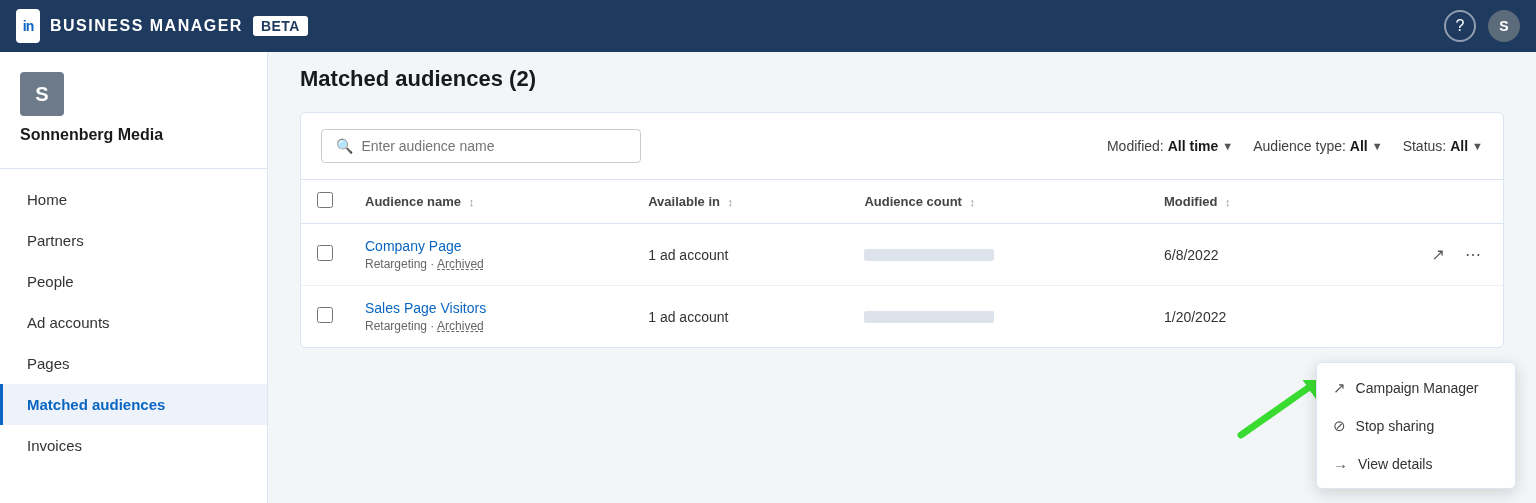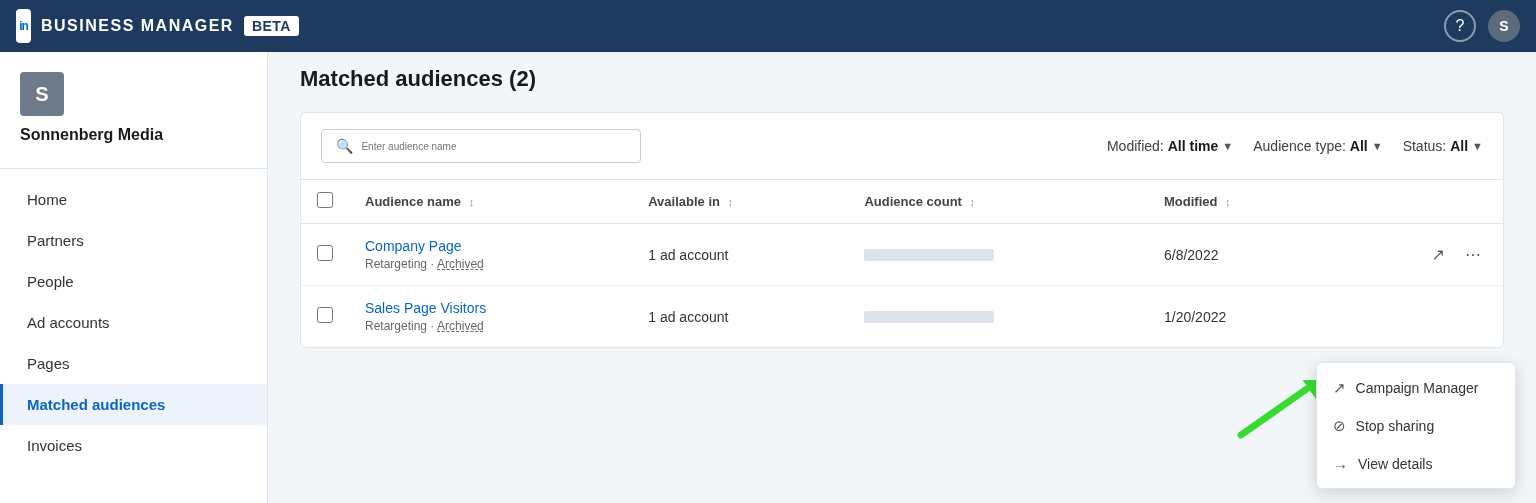--- a/index.html
+++ b/index.html
@@ -10,25 +10,25 @@
       background: #1e3a5f;
       height: 52px;
       display: flex;
       align-items: center;
       padding: 0 16px;
       justify-content: space-between;
       flex-shrink: 0;
     }
     .topnav-left { display: flex; align-items: center; gap: 10px; }
     .linkedin-logo {
-      width: 15px; height: 34px;
+      width: 24px; height: 34px;
       background: #fff;
       border-radius: 4px;
       display: flex; align-items: center; justify-content: center;
-      font-weight: 900; font-size: 12px; color: #0a66c2;
+      font-weight: 900; font-size: 14px; color: #0a66c2;
       letter-spacing: -1px;
     }
     .nav-title { color: #fff; font-size: 16px; font-weight: 600; letter-spacing: 1.5px; text-transform: uppercase; }
     .beta-badge {
       background: #fff;
       color: #1e3a5f;
       font-size: 14px;
       font-weight: 700;
       padding: 2px 8px;
       border-radius: 3px;
@@ -128,21 +128,21 @@
       border: 1px solid #ccc;
       border-radius: 4px;
       padding: 8px 14px;
       width: 320px;
       gap: 8px;
       background: #fff;
     }
     .search-icon { color: #999; font-size: 14px; }
     .search-input {
       border: none; outline: none;
-      font-size: 10px;
+      font-size: 14px;
       color: #333;
       width: 100%;
       background: transparent;
     }
     .filters { display: flex; align-items: center; gap: 20px; font-size: 14px; color: #444; }
     .filter-item { display: flex; align-items: center; gap: 4px; cursor: pointer; }
     .filter-label { color: #404040; }
     .filter-value { font-weight: 600; color: #1a1a1a; }
     .filter-arrow { color: #555; font-size: 11px; }
 

